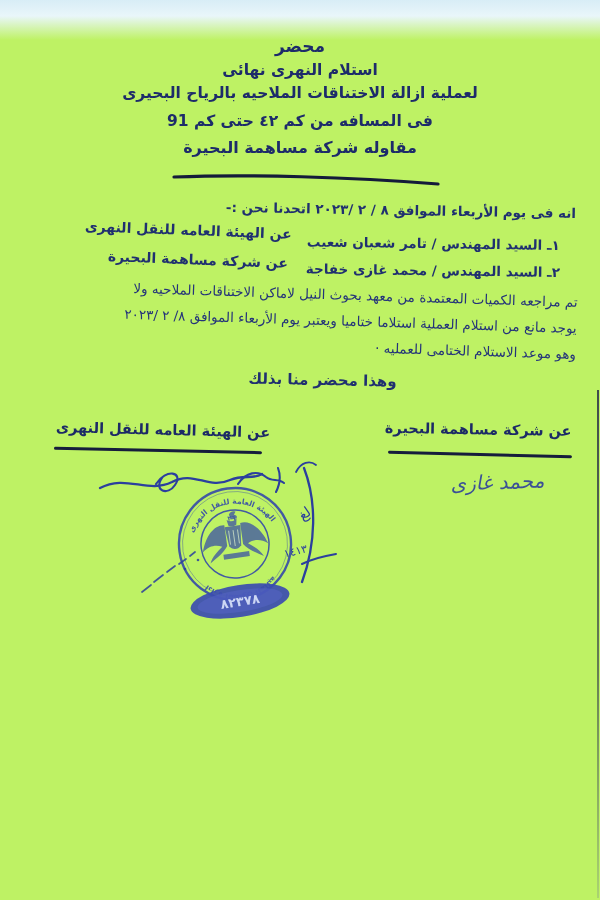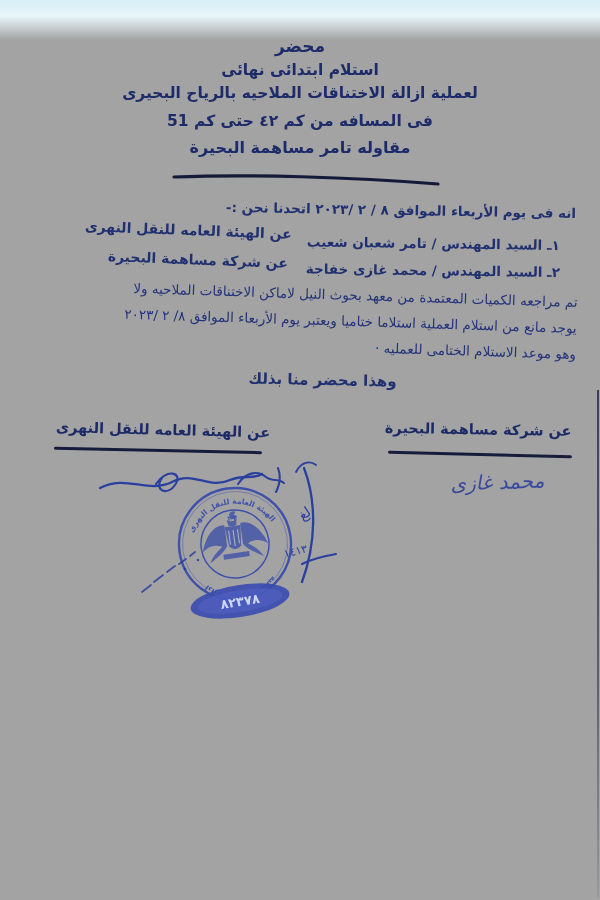--- a/index.html
+++ b/index.html
@@ -1,18 +1,18 @@
 <!DOCTYPE html>
 <html lang="ar"><head>
 <meta charset="utf-8">
 <style>
   html,body{margin:0;padding:0;background:#ffffff;}
   .page{
     position:relative;width:600px;height:900px;margin:0 auto;overflow:hidden;
-    background:#a3a3a3;
+    background:#bef264;
     font-family:"DejaVu Sans",sans-serif;
     color:#203070;direction:rtl;
   }
   .scan-tint{position:absolute;left:0;top:0;width:600px;height:40px;
     background:linear-gradient(180deg,#d8edf6 0%,#e9f6fa 40%,rgba(253,254,255,0) 100%);}
   .abs{position:absolute;}
   .hdr{left:0;right:0;text-align:center;font-weight:bold;color:#1d2b6a;letter-spacing:.2px;}
   .hdr1{top:36px;font-size:17px;}
   .hdr2{top:61px;font-size:15.5px;}
   .hdr3{top:84px;font-size:15.5px;}
@@ -44,24 +44,24 @@
   .pen{stroke:#2b3f9e;fill:none;stroke-linecap:round;}
 </style>
 </head>
 <body>
 
 <div class="page">
   <div class="scan-tint abs"></div>
   <div class="edge-line abs"></div>
 
   <div class="abs hdr hdr1">محضر</div>
-  <div class="abs hdr hdr2">استلام ابتدائى نهائى</div>
+  <div class="abs hdr hdr2">استلام النهرى نهائى</div>
   <div class="abs hdr hdr3">لعملية ازالة الاختناقات الملاحيه بالرياح البحيرى</div>
-  <div class="abs hdr hdr4">فى المسافه من كم ٤٢ حتى كم 51</div>
-  <div class="abs hdr hdr5">مقاوله تامر مساهمة البحيرة</div>
+  <div class="abs hdr hdr4">فى المسافه من كم ٤٢ حتى كم 91</div>
+  <div class="abs hdr hdr5">مقاوله شركة مساهمة البحيرة</div>
 
   <svg class="abs" style="left:170px;top:172px;" width="272" height="16">
     <path d="M4,5 C80,2 180,5 268,12" stroke="#141b3a" stroke-width="3.2" fill="none" stroke-linecap="round"></path>
   </svg>
 
   <div class="abs intro">انه فى يوم  الأربعاء الموافق ٨ / ٢ /٢٠٢٣ اتحدنا نحن :-</div>
 
   <div class="abs att-name att1">١ـ السيد المهندس /  تامر شعبان شعيب</div>
   <div class="abs att-org org1">عن الهيئة العامه للنقل النهرى</div>
   <div class="abs att-name att2">٢ـ السيد المهندس /  محمد غازى خفاجة</div>

